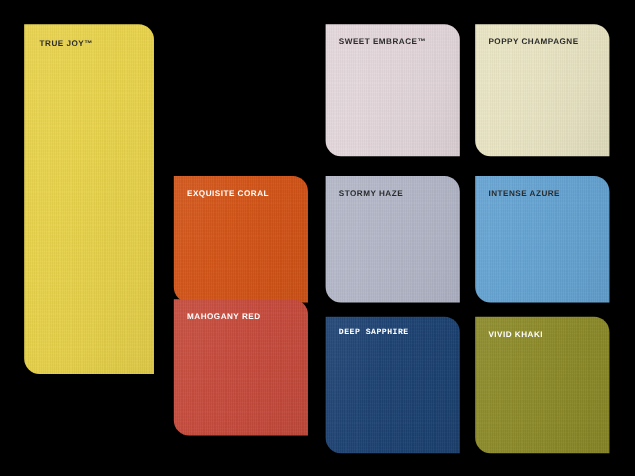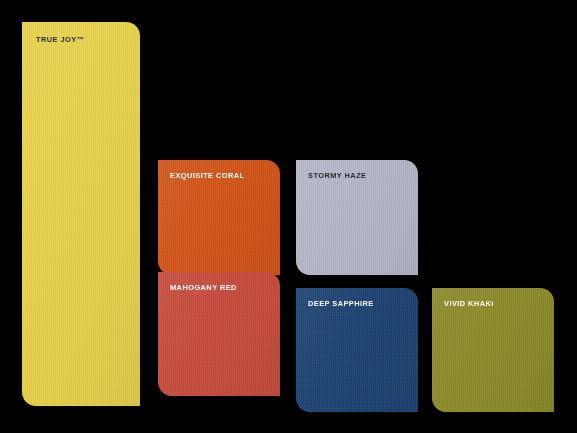--- a/index.html
+++ b/index.html
@@ -68,31 +68,40 @@
 
   .label-dark { color: #2b2b2b; }
   .label-light { color: #ffffff; }
 
   .swatch-tall .swatch-label { left: 14px; top: 14px; }
 </style>
 </head>
 <body>
 
 <div id="palette-board" style="background: rgb(0, 0, 0);">
-    <div class="swatch swatch-tall" style="left: 22px; top: 22px; width: 118px; height: 384px; background: rgb(232, 210, 74);">
+    <div class="swatch swatch-tall" style="left: 22px; top: 22px; width: 118px; height: 318px; background: rgb(232, 210, 74);">
       <span class="swatch-label label-dark" style="color: rgb(43, 43, 43);">TRUE JOY™</span>
+    </div>
+    <div class="swatch" style="left: 296px; top: 22px; width: 122px; height: 120px; background: rgb(227, 215, 219);">
+      <span class="swatch-label label-dark" style="color: rgb(43, 43, 43);">SWEET EMBRACE™</span>
+    </div>
+    <div class="swatch" style="left: 432px; top: 22px; width: 122px; height: 120px; background: rgb(232, 228, 194);">
+      <span class="swatch-label label-dark" style="color: rgb(43, 43, 43);">POPPY CHAMPAGNE</span>
     </div>
     <div class="swatch" style="left: 158px; top: 160px; width: 122px; height: 115px; background: rgb(211, 84, 23);">
       <span class="swatch-label label-light" style="color: rgb(255, 255, 255);">EXQUISITE CORAL</span>
     </div>
     <div class="swatch" style="left: 296px; top: 160px; width: 122px; height: 115px; background: rgb(179, 183, 200);">
       <span class="swatch-label label-dark" style="color: rgb(43, 43, 43);">STORMY HAZE</span>
     </div>
+    <div class="swatch" style="left: 432px; top: 160px; width: 122px; height: 115px; background: rgb(100, 163, 210);">
+      <span class="swatch-label label-dark" style="color: rgb(43, 43, 43);">INTENSE AZURE</span>
+    </div>
     <div class="swatch" style="left: 158px; top: 272px; width: 122px; height: 124px; background: rgb(198, 75, 60);">
       <span class="swatch-label label-light" style="color: rgb(255, 255, 255);">MAHOGANY RED</span>
     </div>
     <div class="swatch" style="left: 296px; top: 288px; width: 122px; height: 124px; background: rgb(28, 66, 114);">
-      <span class="swatch-label label-light" style="color: rgb(255, 255, 255);">DEEP SAPPHIRE</span>
+      <span class="swatch-label label-light" style="color: rgb(255, 255, 255); font-family: Liberation Mono, monospace;">DEEP SAPPHIRE</span>
     </div>
     <div class="swatch" style="left: 432px; top: 288px; width: 122px; height: 124px; background: rgb(140, 138, 40);">
       <span class="swatch-label label-light" style="color: rgb(255, 255, 255); text-align: right;">VIVID KHAKI</span>
     </div>
   </div>
 
 </body></html>

